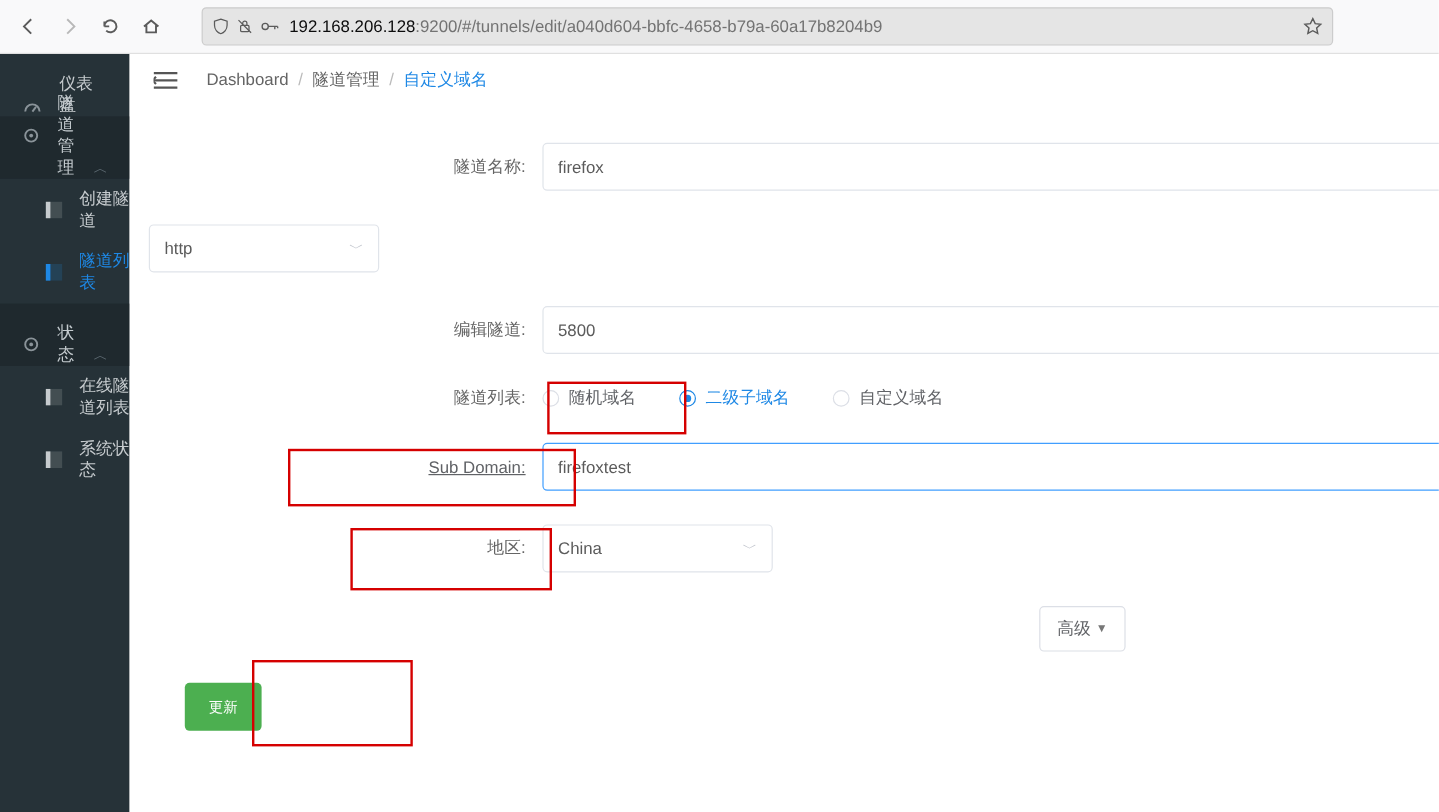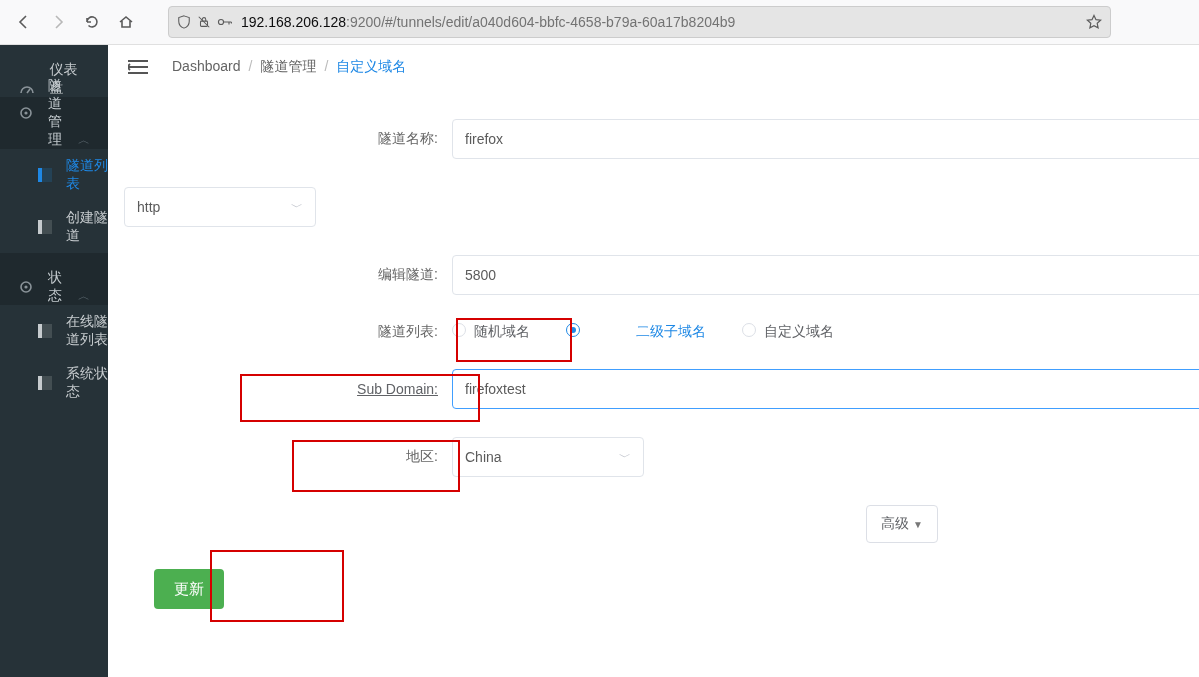--- a/index.html
+++ b/index.html
@@ -40,32 +40,32 @@
 .row { display:flex; align-items:center; margin-bottom:28px; }
 .row .lbl { width:328px; text-align:right; padding-right:14px; color:#656565; font-size:14px; }
 .row .ctl { }
 .inp { height:40px; border:1px solid #e0e4ea; border-radius:4px; padding:0 12px; font-size:14px; color:#5b5b5b; background:#fff; }
 .inp.w-wide { width:838px; }
 .inp.w-sel { width:192px; display:flex; align-items:center; justify-content:space-between; cursor:pointer; }
 .inp.focus { border:1px solid #409eff; }
 .sel-arrow { color:#c0c4cc; font-size:12px; }
 
 .radios { display:flex; gap:36px; align-items:center; }
-.radio { display:flex; align-items:flex-start; gap:8px; cursor:pointer; color:#606266; font-size:14px; }
+.radio { display:flex; align-items:center; gap:8px; cursor:pointer; color:#606266; font-size:14px; }
 .radio .dot { width:14px; height:14px; border-radius:50%; border:1px solid #dcdfe6; position:relative; }
 .radio.sel .dot { border-color:#1e88e5; }
 .radio.sel .dot::after { content:""; position:absolute; width:6px; height:6px; background:#1e88e5; border-radius:50%; top:3px; left:3px; }
-.radio.sel .txt { color:#1e88e5;margin-left:48px; }
+.radio.sel .txt { color:#1e88e5; }
 
 .adv-row { display:flex; justify-content:flex-end; padding-right:352px; margin-top:10px; margin-bottom:26px; }
 .adv-btn { height:38px; padding:0 14px; border:1px solid #dcdfe6; border-radius:4px; display:flex; align-items:center; gap:4px; color:#606266; font-size:14px; cursor:pointer; background:#fff;}
 .adv-btn .tri{ font-size:10px; color:#777;}
 
 .submit-row { padding-left:30px; }
-.btn-update { height:40px; padding:0 20px; background:#4caf50; color:#fff; border:none; border-radius:4px; font-size:15px; cursor:pointer; }
+.btn-update { height:40px; padding:0 20px; background:#4caf50; color:#fff; border:none; border-radius:4px; font-size:12px; cursor:pointer; }
 
 
 .hl { position:absolute; border:2px solid #d50000; pointer-events:none; }
 .root { position:relative; }
 
 svg { display:block; }
 </style>
 </head>
 <body>
 <div class="root">
@@ -133,37 +133,37 @@
         <span class="icon">
               <svg width="16" height="16" viewBox="0 0 16 16">
                 <circle cx="8" cy="8" r="5" stroke="currentColor" stroke-width="1.6" fill="none"></circle>
                 <circle cx="8" cy="8" r="1.6" fill="currentColor"></circle>
               </svg>
             </span>
         <span>隧道管理</span>
       </div>
       <span class="chev-up">︿</span>
     </div>
+    <div class="sb-sub">
+      <span class="icon">
+            <svg width="14" height="14" viewBox="0 0 14 14">
+              <rect x="0" y="0" width="14" height="14" fill="currentColor" opacity="0.18"></rect>
+              <rect x="0" y="0" width="4" height="14" fill="currentColor"></rect>
+            </svg>
+          </span>
+      <span>创建隧道</span>
+    </div>
     <div class="sb-sub active">
       <span class="icon">
             <svg width="14" height="14" viewBox="0 0 14 14">
               <rect x="0" y="0" width="14" height="14" fill="currentColor" opacity="0.18"></rect>
               <rect x="0" y="0" width="4" height="14" fill="currentColor"></rect>
             </svg>
           </span>
       <span>隧道列表</span>
-    </div>
-    <div class="sb-sub">
-      <span class="icon">
-            <svg width="14" height="14" viewBox="0 0 14 14">
-              <rect x="0" y="0" width="14" height="14" fill="currentColor" opacity="0.18"></rect>
-              <rect x="0" y="0" width="4" height="14" fill="currentColor"></rect>
-            </svg>
-          </span>
-      <span>创建隧道</span>
     </div>
     <div class="sb-item section dark">
       <div class="grp">
         <span class="icon">
               <svg width="16" height="16" viewBox="0 0 16 16">
                 <circle cx="8" cy="8" r="5" stroke="currentColor" stroke-width="1.6" fill="none"></circle>
                 <circle cx="8" cy="8" r="1.6" fill="currentColor"></circle>
               </svg>
             </span>
         <span>状态</span>

